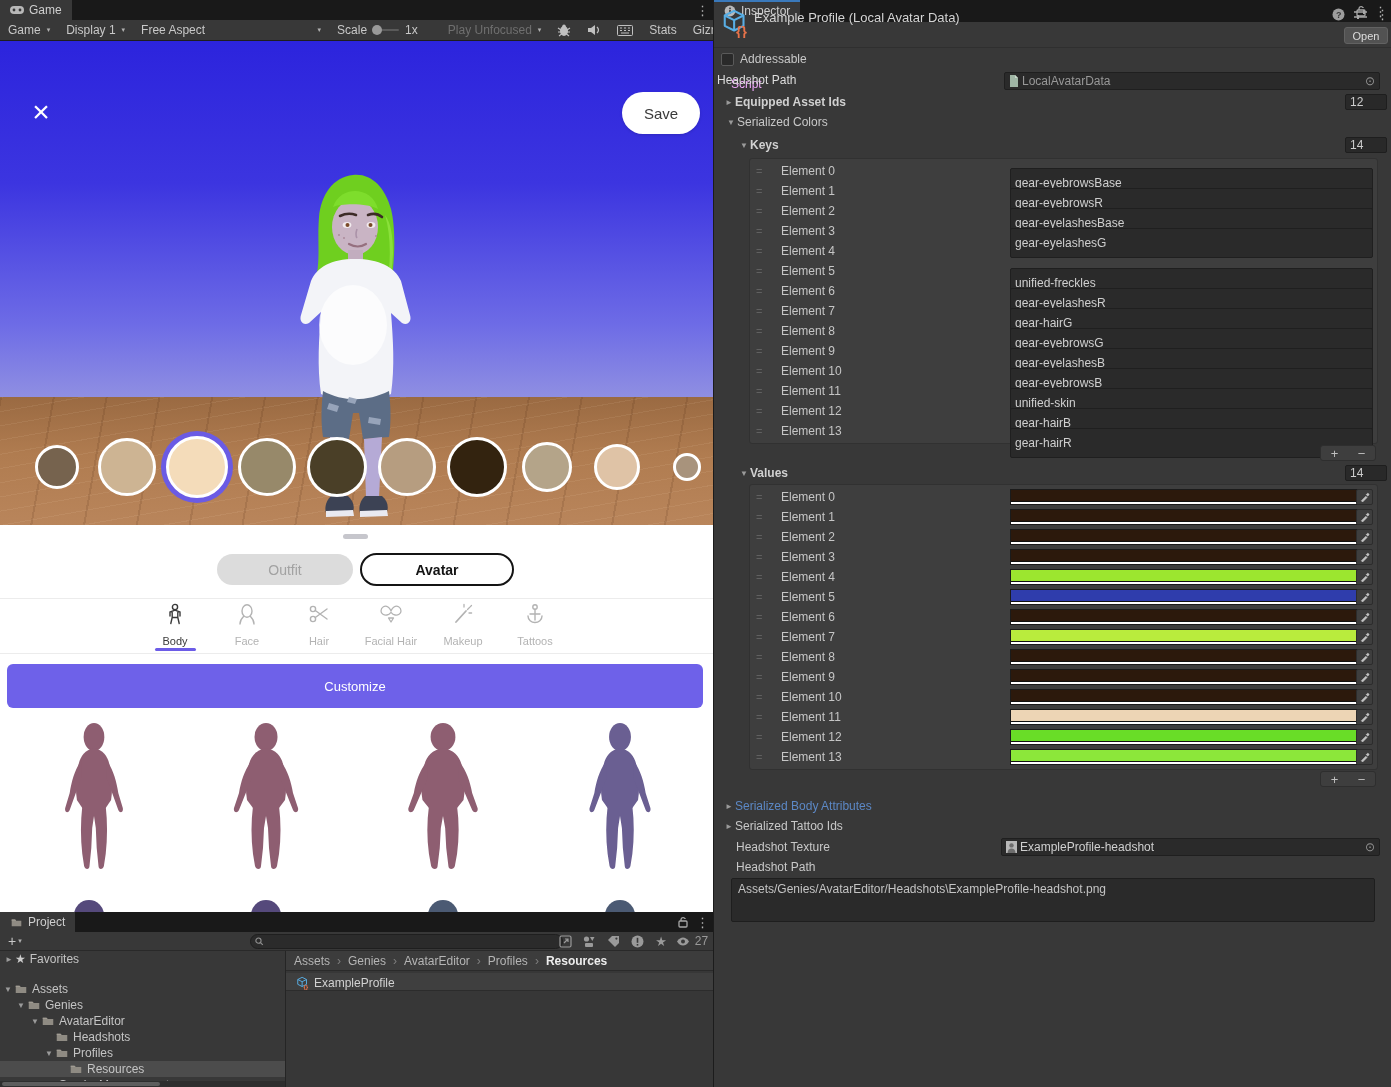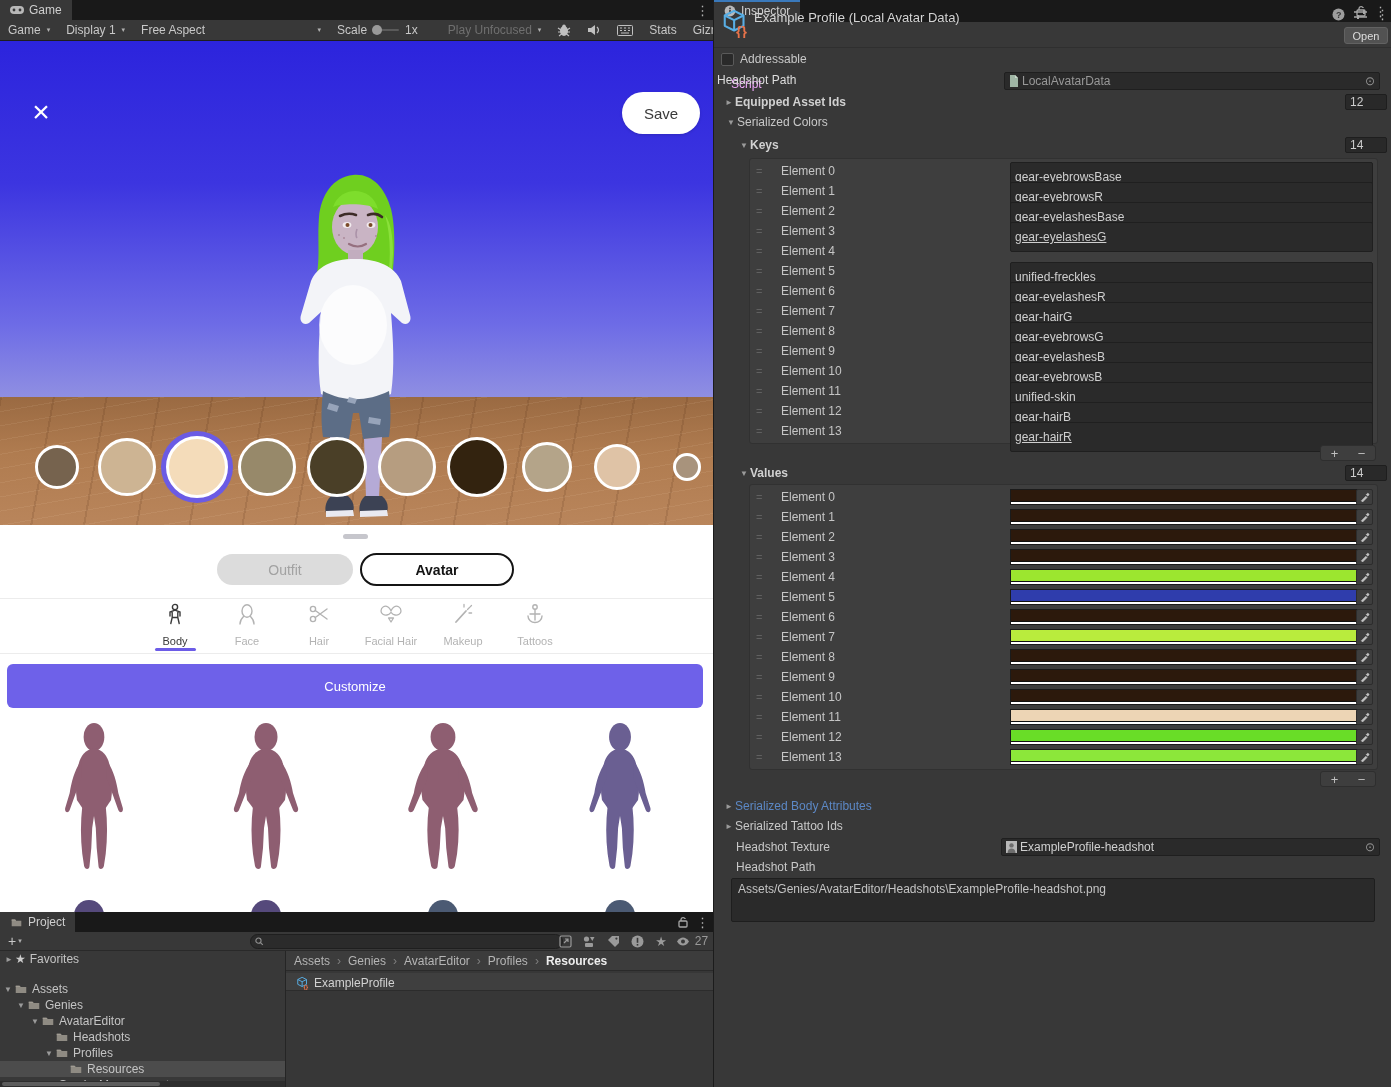--- a/index.html
+++ b/index.html
@@ -82,21 +82,21 @@
   #open-btn { position:absolute; left:630px; top:27px; width:44px; height:17px; background:#525252; border:1px solid #626262; border-radius:3px; color:#ddd; font-size:11px; display:flex; align-items:center; justify-content:center; cursor:pointer; }
   .hdr-icos { position:absolute; left:618px; top:8px; display:flex; gap:9px; align-items:center; color:#a8a8a8; }
   .checkbox { width:13px; height:13px; background:#2a2a2a; border:1px solid #5a5a5a; border-radius:2px; flex:none; }
   .ilabel { color:#c8c8c8; }
   .bold { font-weight:bold; color:#d0d0d0; }
   .size-field { position:absolute; left:631px; width:42px; height:16px; background:#292929; border:1px solid #1e1e1e; border-radius:2px; color:#cdcdcd; padding:0 4px; display:flex; align-items:center; }
   .ulist { margin:0 13px 0 35px; background:#3e3e3e; border:1px solid #313131; border-radius:3px; padding:2px 0; }
   .lrow { height:20px; display:flex; align-items:center; position:relative; }
   .lhandle { position:absolute; left:6px; color:#606060; font-size:11px; letter-spacing:-1px; }
   .llabel { position:absolute; left:31px; color:#c6c6c6; }
-  .lfield { position:absolute; left:260px; right:4px; height:30px; top:1px;text-decoration:underline; }
+  .lfield { position:absolute; left:260px; right:4px; height:30px; top:7px; }
   .cfield { position:absolute; left:260px; width:352px; top:2px; height:16px; border:1px solid #1b1b1b; background:#fff; cursor:pointer; }
   .cmain { position:absolute; left:0; right:0; top:0; height:12px; }
   .calpha { position:absolute; left:0; right:0; bottom:0; height:3px; background:#fff; border-top:1px solid #111; }
   .cpick { position:absolute; right:4px; top:2px; width:17px; height:16px; background:#3e3e3e; border:1px solid #2c2c2c; border-radius:2px; display:flex; align-items:center; justify-content:center; cursor:pointer; }
   .list-footer { height:18px; position:relative; }
   .pm-box { position:absolute; right:15px; top:1px; width:56px; height:16px; background:#3e3e3e; border:1px solid #2e2e2e; border-radius:3px; display:flex; }
   .pm-btn { flex:1; display:flex; align-items:center; justify-content:center; color:#c0c0c0; font-size:13px; cursor:pointer; }
   .link-label { color:#5c88c5; }
   #headshot-path-area { margin:2px 16px 0 17px; height:44px; background:#2a2a2a; border:1px solid #1e1e1e; border-radius:2px; color:#c4c4c4; padding:3px 6px; font-size:12px; }
   .ghost { position:absolute; left:17px; top:7px; color:#f0abfc; }

